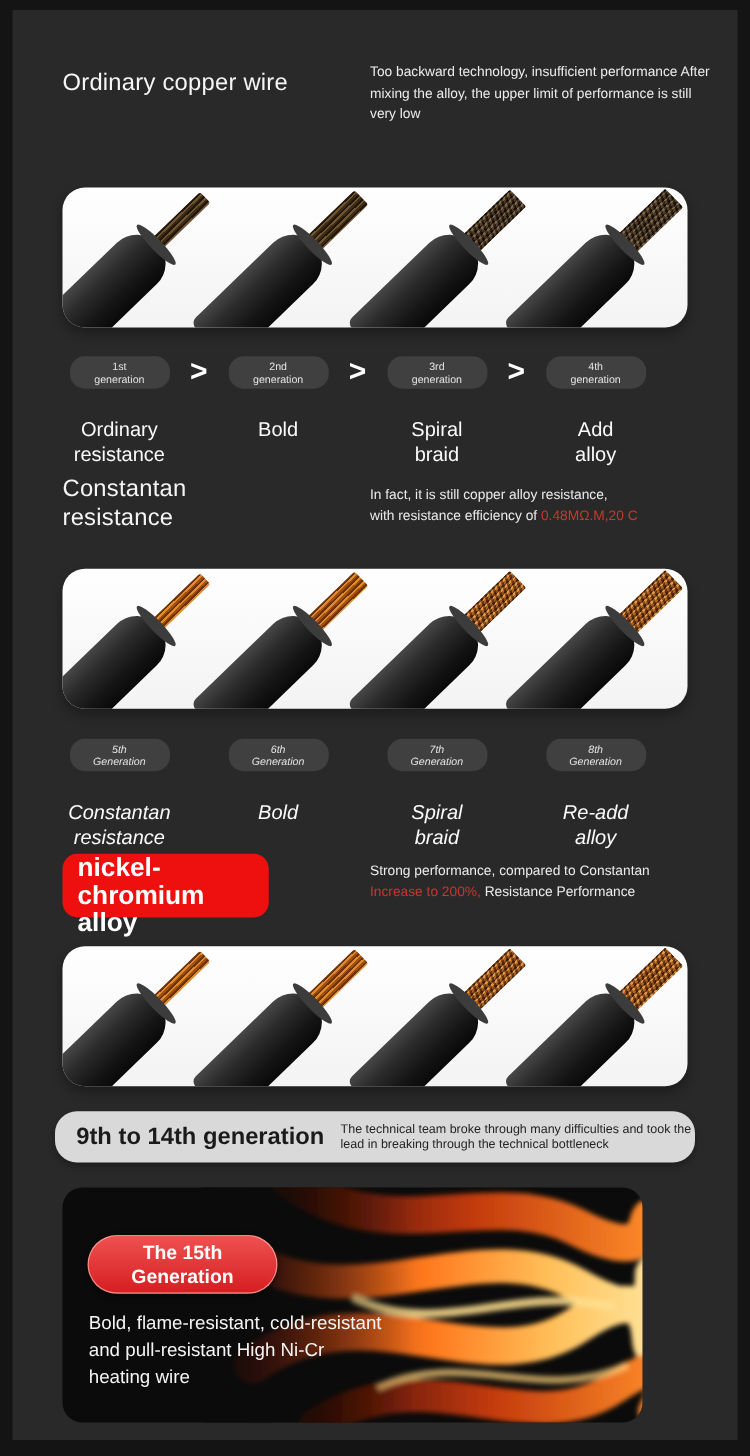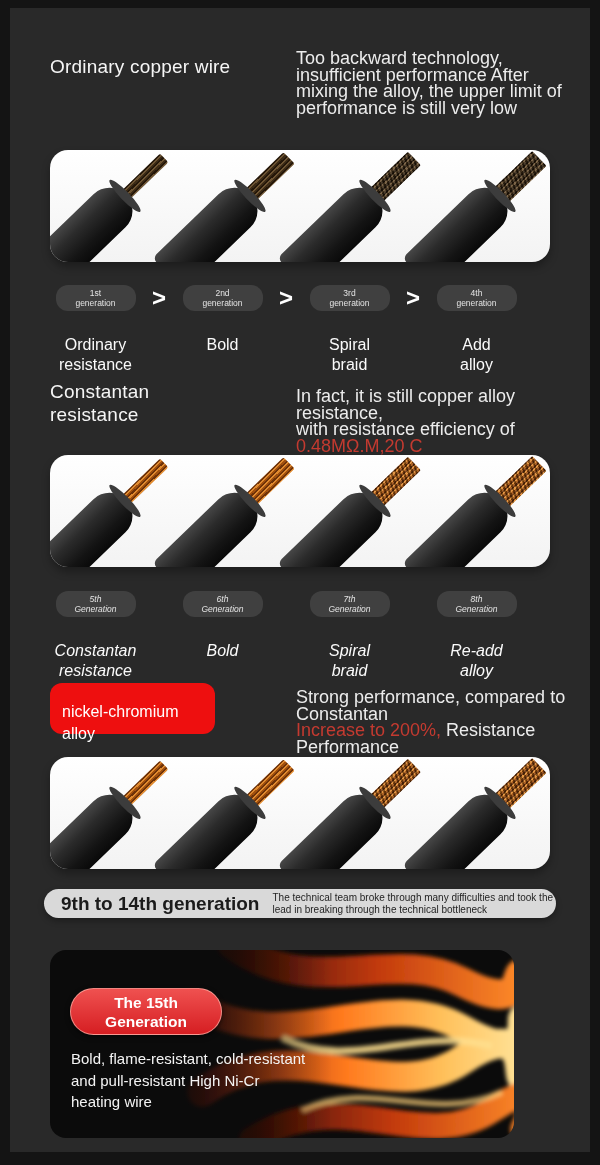--- a/index.html
+++ b/index.html
@@ -3,21 +3,21 @@
 <meta charset="utf-8">
 <style>
   html,body{margin:0;padding:0;background:#121212;}
   .page{position:relative;width:600px;height:1165px;background:#141414;overflow:hidden;
         font-family:"Liberation Sans",sans-serif;}
   .panel{position:absolute;left:10px;top:8px;width:580px;height:1144px;background:#292929;}
 
   
   .sec-title{position:absolute;left:50px;width:185px;font-size:19px;line-height:23px;
              color:#f5f5f5;font-weight:500;letter-spacing:.2px;}
-  .sec-desc{position:absolute;left:296px;width:276px;font-size:18px;line-height:16.5px;
+  .sec-desc{position:absolute;left:296px;width:276px;font-size:11px;line-height:16.5px;
             color:#ececec;font-weight:400;}
   .red{color:#c43a30;}
 
   
   .wire-card{position:absolute;left:50px;width:500px;height:112px;border-radius:18px;
              background:linear-gradient(#ffffff,#f3f3f3);overflow:hidden;display:flex;
              box-shadow:0 5px 9px rgba(0,0,0,.30);}
   .wire-cell{position:relative;width:125px;height:112px;}
   .wire-asm{position:absolute;left:42%;top:60%;width:46px;height:170px;
             transform:translate(-50%,-50%) rotate(46deg);
@@ -50,25 +50,25 @@
   .gen-item{width:127px;text-align:center;}
   .gen-pill{display:inline-block;min-width:62px;padding:3px 9px;background:#404040;
             border-radius:12px;color:#e4e4e4;font-size:8.5px;line-height:10px;font-weight:400;}
   .gen-label{margin-top:24px;font-size:16px;line-height:20px;color:#fafafa;font-weight:500;}
   .gen-sep{position:absolute;top:0;transform:translateX(-50%);font-size:24px;line-height:26px;
            font-weight:700;color:#ffffff;}
   .sep1{left:127px;} .sep2{left:254px;} .sep3{left:381px;}
 
   
   .nicr-badge{position:absolute;left:50px;top:683px;width:165px;height:51px;background:#ee0f0f;
-              border-radius:12px;color:#fff;font-size:16px;line-height:22px;font-weight:400;
-              padding:18px 0 0 12px;box-sizing:border-box;}
-
-  
-  .gen-bar{position:absolute;left:44px;top:889px;width:512px;height:29px;background:#d9d9d9;
+              border-radius:12px;color:#fff;font-size:21px;line-height:22px;font-weight:700;
+              padding:1px 0 0 12px;box-sizing:border-box;}
+
+  
+  .gen-bar{position:absolute;left:44px;top:889px;width:512px;height:41px;background:#d9d9d9;
            border-radius:17.5px;display:flex;align-items:center;box-shadow:0 3px 6px rgba(0,0,0,.3);}
   .bar-title{font-size:19px;font-weight:700;color:#1b1b1b;margin-left:17px;white-space:nowrap;}
   .bar-desc{font-size:10px;line-height:12px;color:#242424;margin-left:13px;width:308px;}
 
   
   .gen15-card{position:absolute;left:50px;top:950px;width:464px;height:188px;border-radius:16px;
               background:#0b0b0b;overflow:hidden;}
   .flame-art{position:absolute;right:-8px;top:-8px;}
   .gen15-pill{position:absolute;left:20px;top:38px;width:152px;height:47px;border-radius:24px;
               background:linear-gradient(180deg,#ef5150,#d61e22);

